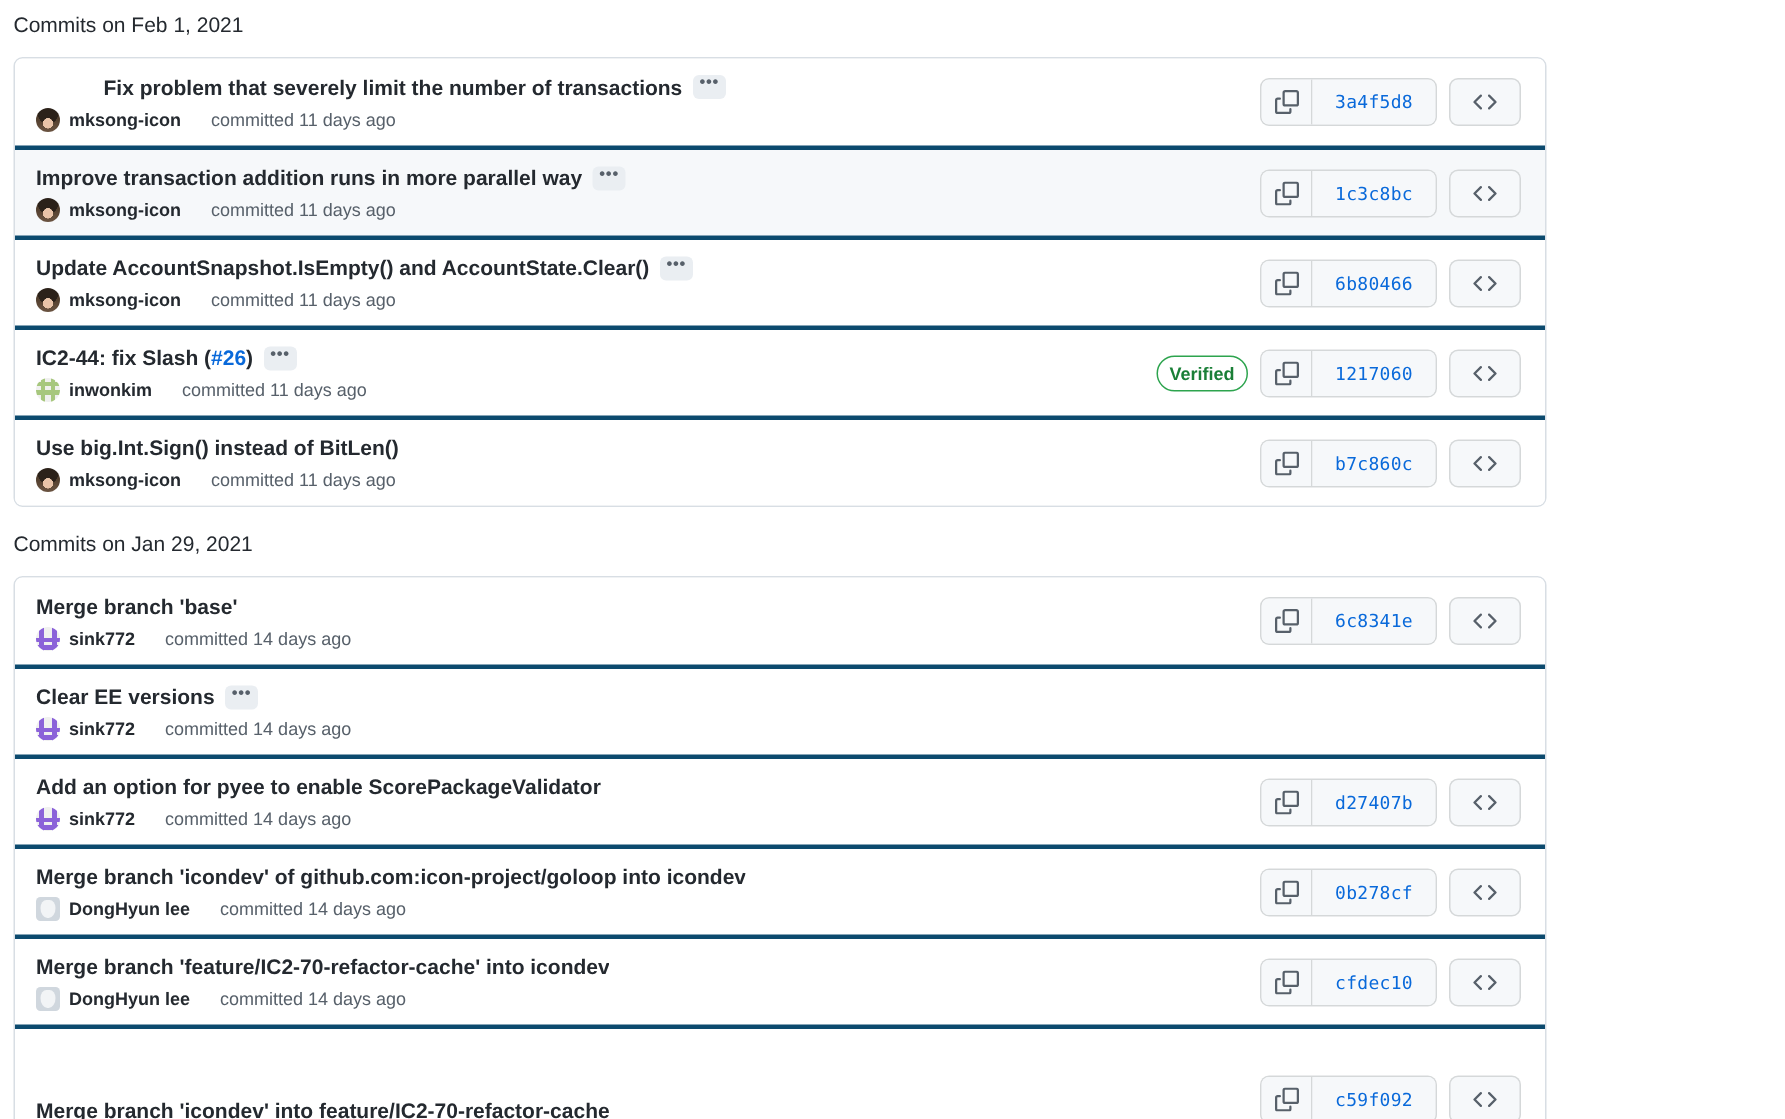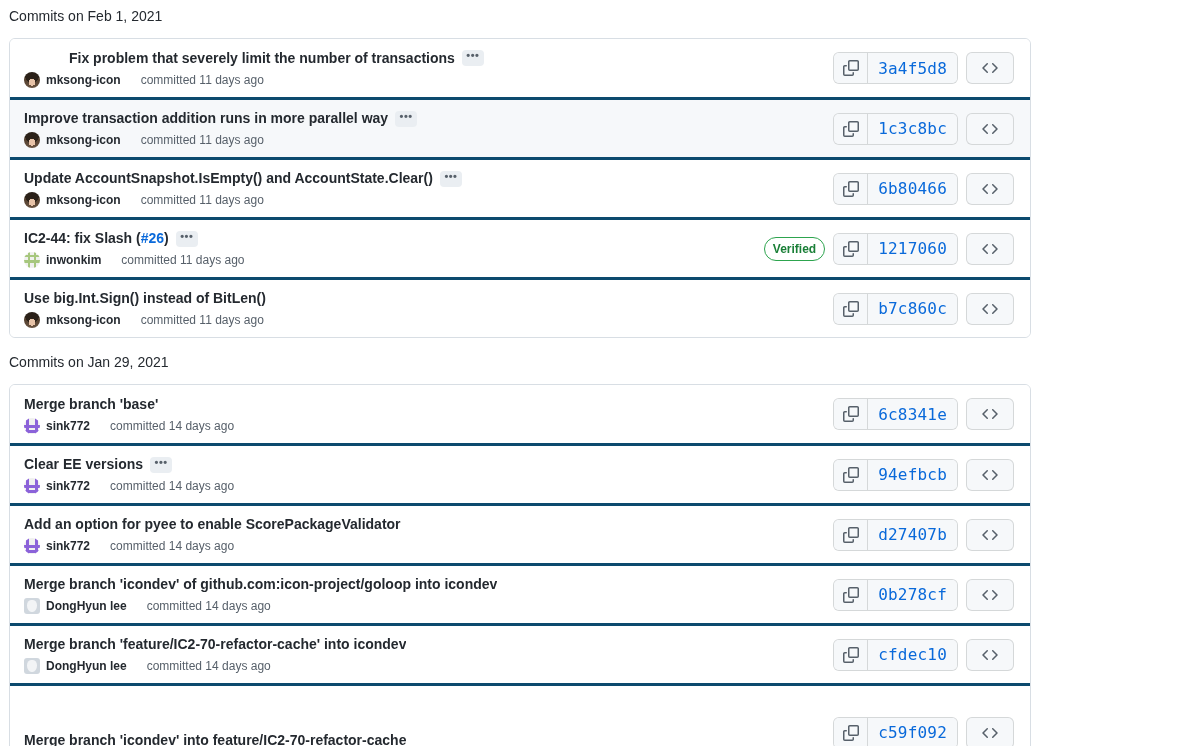--- a/index.html
+++ b/index.html
@@ -177,21 +177,21 @@
 
   .btn-sha {
     display: inline-flex;
     align-items: center;
     justify-content: center;
     min-width: 82px;
     padding: 0 10px;
     background: #f6f8fa;
     border: none;
     font-family: "DejaVu Sans Mono", "Liberation Mono", monospace;
-    font-size: 16px;
+    font-size: 12px;
     font-weight: 400;
     color: #0969da;
     cursor: pointer;
     letter-spacing: 0.2px;
   }
 
   .btn-code {
     display: inline-flex;
     align-items: center;
     justify-content: center;
@@ -437,36 +437,20 @@
               <button class="expander">
                 <span class="dots">•••</span>
               </button>
             </div>
             <div class="commit-meta">
               <span class="avatar av-identicon-purple"></span>
               <a class="author" href="#" style="text-decoration: none;">sink772</a>
               <span class="meta-text">committed 14 days ago</span>
             </div>
           </div>
-          <div class="commit-actions">
-            <div class="btn-group">
-              <button class="btn-copy">
-                <svg width="16" height="16" viewBox="0 0 16 16" aria-hidden="true">
-                  <path d="M0 6.75C0 5.784.784 5 1.75 5h1.5a.75.75 0 0 1 0 1.5h-1.5a.25.25 0 0 0-.25.25v7.5c0 .138.112.25.25.25h7.5a.25.25 0 0 0 .25-.25v-1.5a.75.75 0 0 1 1.5 0v1.5A1.75 1.75 0 0 1 9.25 16h-7.5A1.75 1.75 0 0 1 0 14.25Z"></path>
-                  <path d="M5 1.75C5 .784 5.784 0 6.75 0h7.5C15.216 0 16 .784 16 1.75v7.5A1.75 1.75 0 0 1 14.25 11h-7.5A1.75 1.75 0 0 1 5 9.25Zm1.75-.25a.25.25 0 0 0-.25.25v7.5c0 .138.112.25.25.25h7.5a.25.25 0 0 0 .25-.25v-7.5a.25.25 0 0 0-.25-.25Z"></path>
-                </svg>
-              </button>
-              <a class="btn-sha" href="#" style="text-decoration: none;">94efbcb</a>
-            </div>
-            <a class="btn-code" href="#">
-              <svg width="16" height="16" viewBox="0 0 16 16" aria-hidden="true">
-                <path d="m11.28 3.22 4.25 4.25a.75.75 0 0 1 0 1.06l-4.25 4.25a.749.749 0 0 1-1.275-.326.749.749 0 0 1 .215-.734L13.94 8l-3.72-3.72a.749.749 0 0 1 .326-1.275.749.749 0 0 1 .734.215Zm-6.56 0a.751.751 0 0 1 1.042.018.751.751 0 0 1 .018 1.042L2.06 8l3.72 3.72a.749.749 0 0 1-.326 1.275.749.749 0 0 1-.734-.215L.47 8.53a.75.75 0 0 1 0-1.06Z"></path>
-              </svg>
-            </a>
-          </div>
         </div>
         <div class="commit-row">
           <div class="commit-main">
             <div class="commit-title-line">
               <a class="commit-title" href="#" style="text-decoration: none;">Add an option for pyee to enable ScorePackageValidator</a>
             </div>
             <div class="commit-meta">
               <span class="avatar av-identicon-purple"></span>
               <a class="author" href="#" style="text-decoration: none;">sink772</a>
               <span class="meta-text">committed 14 days ago</span>

